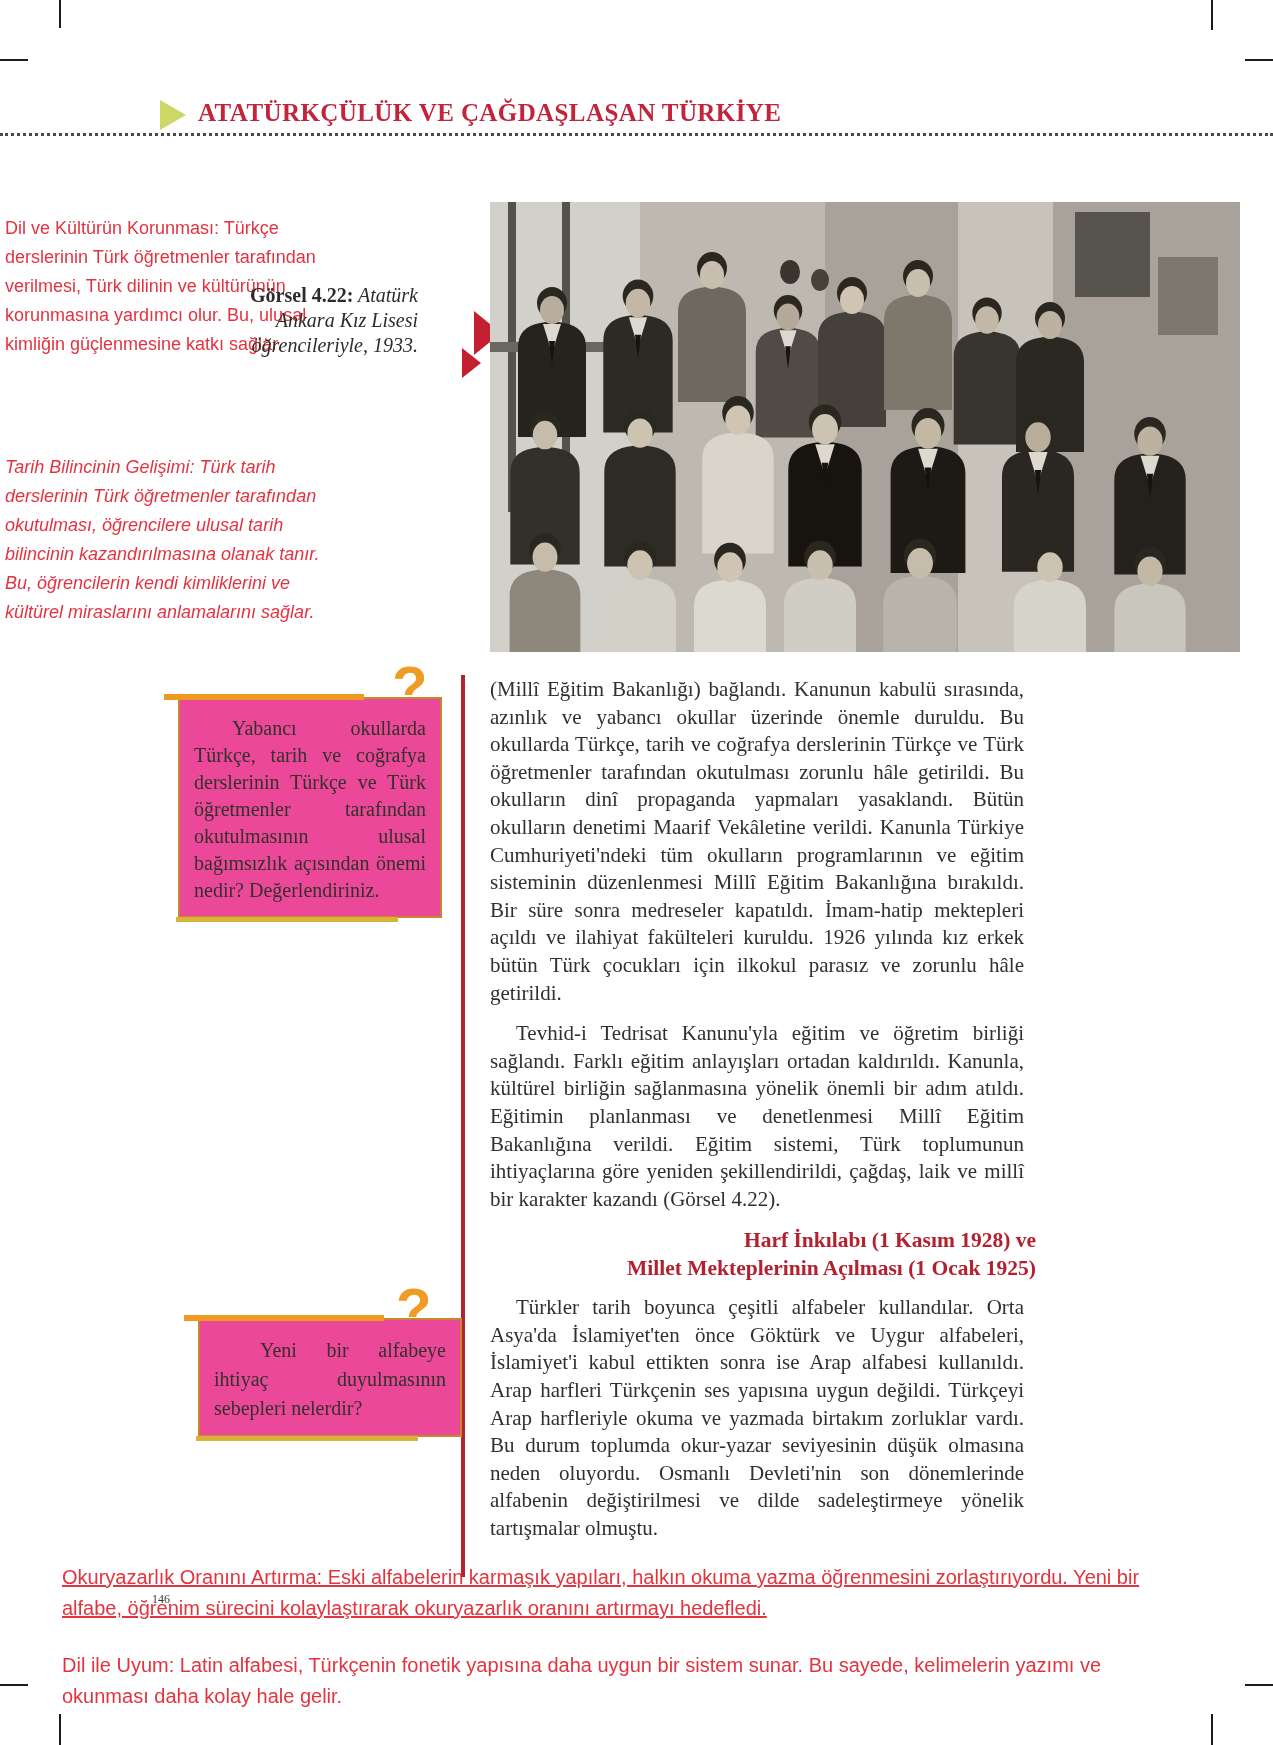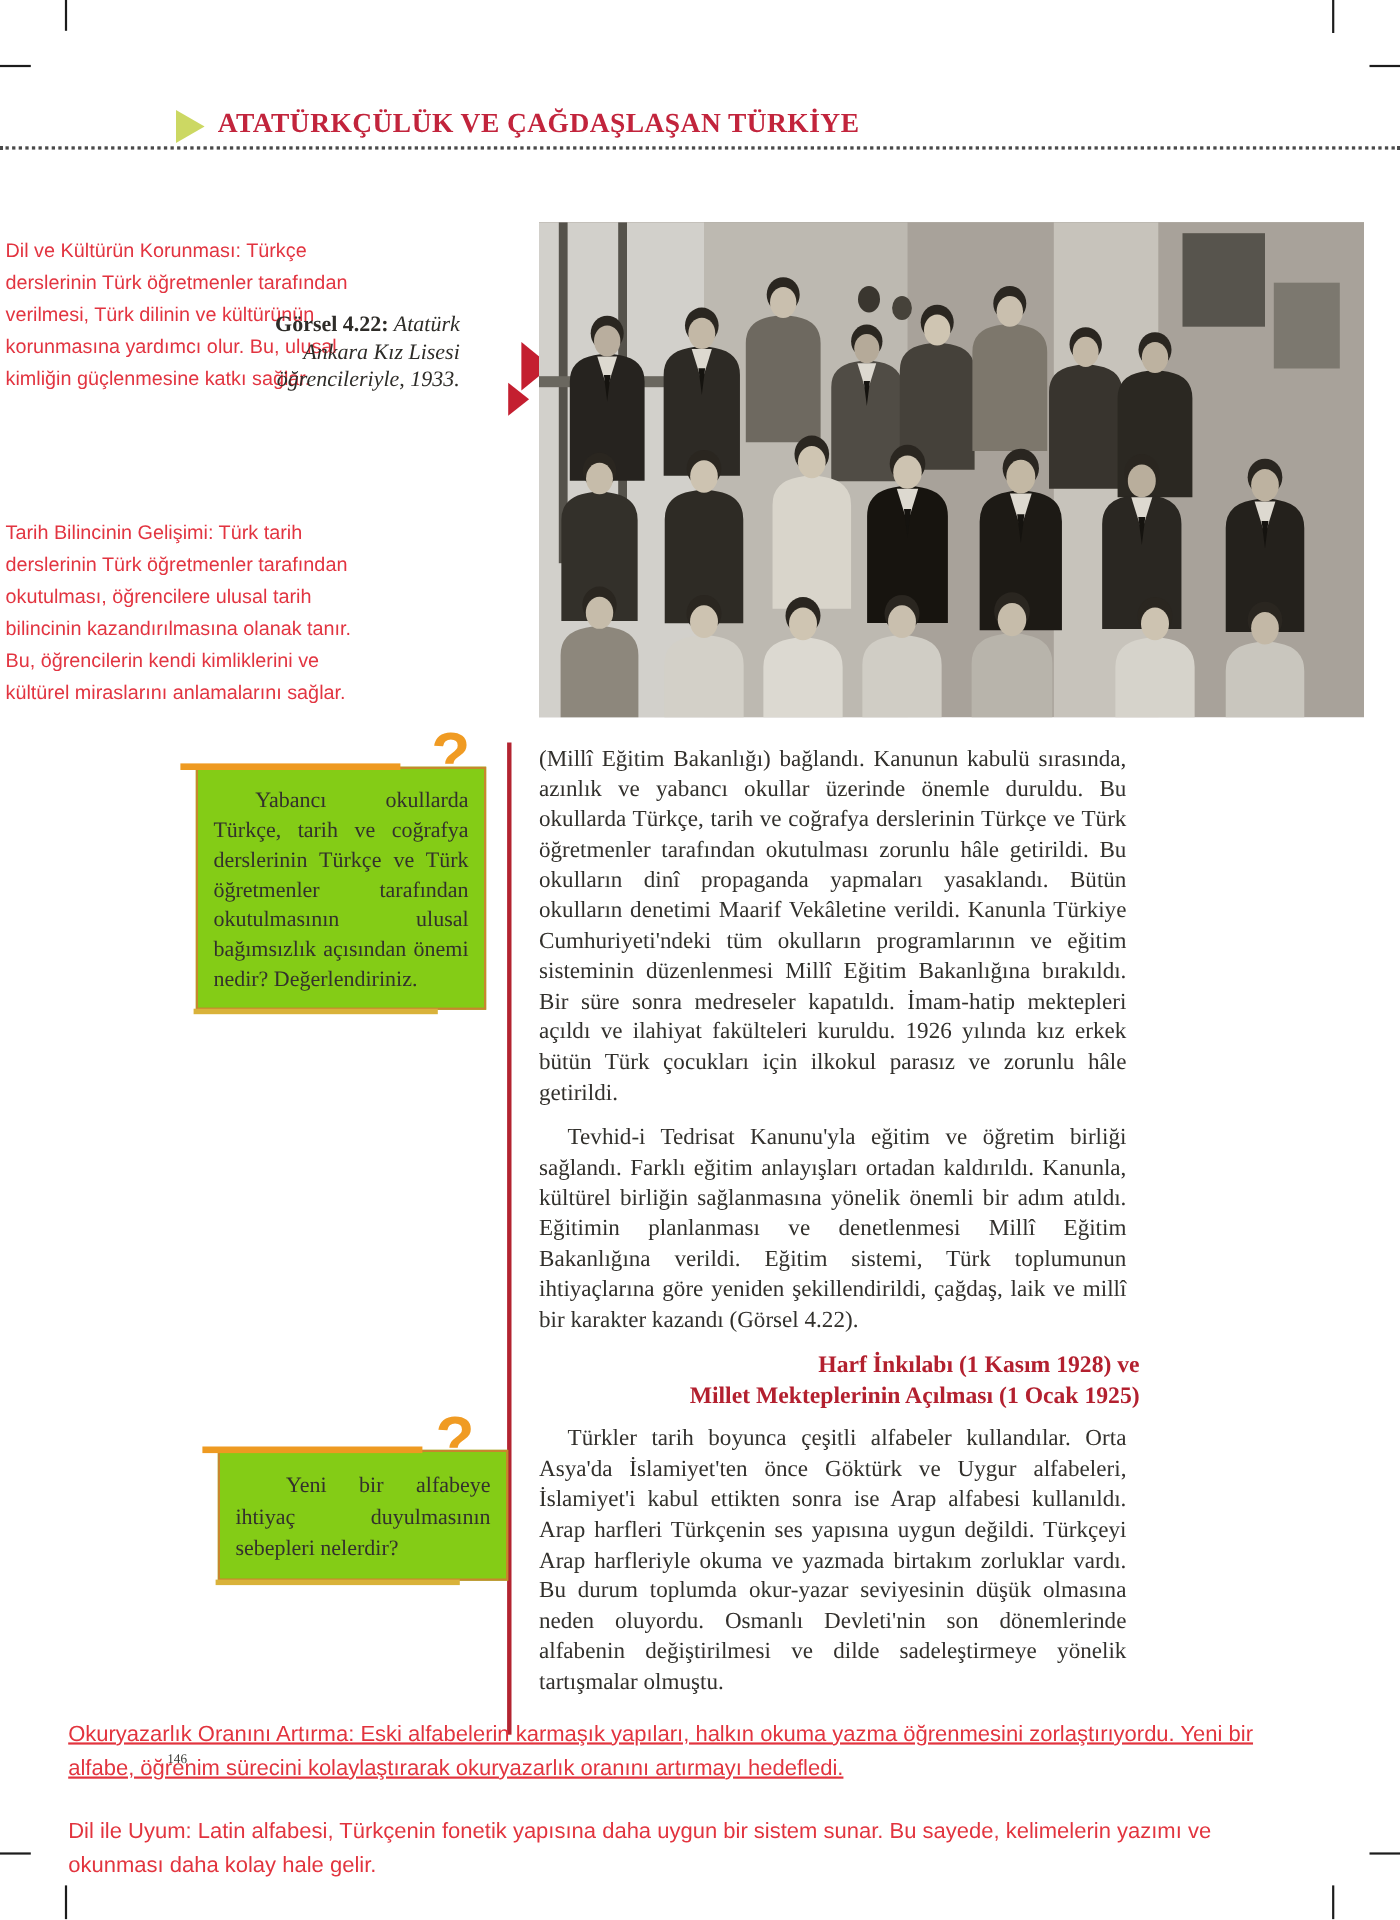--- a/index.html
+++ b/index.html
@@ -30,21 +30,21 @@
   .photo{position:absolute;left:490px;top:202px;width:750px;height:450px;background:#a8a29a;}
   
   .vrule{position:absolute;left:461px;top:675px;width:4px;height:902px;background:#b32431;}
   
   .maincol{position:absolute;left:490px;top:676px;width:546px;color:#32302c;
            font-size:21px;line-height:27.6px;text-align:justify;}
   .maincol p{margin:0 12px 13px 0;}
   .maincol p.ind{text-indent:26px;}
   .subhead{color:#b3202f;font-weight:bold;font-size:21.5px;line-height:28px;margin:2px 0 12px 38px;text-align:right;}
   
-  .qbox{position:absolute;left:178px;width:264px;box-sizing:border-box;background:#84cc16;
+  .qbox{position:absolute;left:178px;width:264px;box-sizing:border-box;background:#ec4899;
         border:2px solid #c8862d;padding:16px 14px 12px 14px;color:#33312c;
         font-size:20px;line-height:27px;text-align:justify;}
   .qbox::before{content:"";position:absolute;left:-16px;top:-5px;width:200px;height:6px;background:#ee9a21;}
   .qbox::after{content:"";position:absolute;left:-4px;bottom:-6px;width:222px;height:5px;background:#d9b23a;}
   .qbox.b1{top:697px;text-indent:38px;}
   .qbox.b2{top:1318px;text-indent:46px;line-height:29px;margin-left:20px;}
   .qmark{position:absolute;color:#f09b23;font-family:"Liberation Sans","DejaVu Sans",sans-serif;
          font-weight:bold;font-size:58px;line-height:1;}
   .qmark.m1{left:392px;top:658px;}
   .qmark.m2{left:396px;top:1280px;}
@@ -67,21 +67,21 @@
   <div class="crop" style="left:0;top:1684px;width:28px;height:2px;"></div>
   <div class="crop" style="left:59px;top:1714px;width:2px;height:31px;"></div>
   <div class="crop" style="left:1245px;top:1684px;width:28px;height:2px;"></div>
   <div class="crop" style="left:1211px;top:1714px;width:2px;height:31px;"></div>
 
   <div class="hdr-tri"></div>
   <div class="hdr-title">ATATÜRKÇÜLÜK VE ÇAĞDAŞLAŞAN TÜRKİYE</div>
   <div class="dotline"></div>
 
   <div class="mnote" style="top:198px;width:320px;">Dil ve Kültürün Korunması: Türkçe derslerinin Türk öğretmenler tarafından verilmesi, Türk dilinin ve kültürünün korunmasına yardımcı olur. Bu, ulusal kimliğin güçlenmesine katkı sağlar.</div>
-  <div class="mnote" style="top:454px;width:330px;">Tarih Bilincinin Gelişimi: Türk tarih derslerinin Türk öğretmenler tarafından okutulması, öğrencilere ulusal tarih bilincinin kazandırılmasına olanak tanır. Bu, öğrencilerin kendi kimliklerini ve kültürel miraslarını anlamalarını sağlar.</div>
+  <div class="mnote" style="top:437px;width:330px;font-style:italic;">Tarih Bilincinin Gelişimi: Türk tarih derslerinin Türk öğretmenler tarafından okutulması, öğrencilere ulusal tarih bilincinin kazandırılmasına olanak tanır. Bu, öğrencilerin kendi kimliklerini ve kültürel miraslarını anlamalarını sağlar.</div>
 
   <div class="caption">
     <b>Görsel 4.22:</b><i> Atatürk Ankara Kız Lisesi öğrencileriyle, 1933.</i>
   </div>
   <div class="arrow-small"></div>
   <div class="arrow-main"></div>
 
   <svg class="photo" viewBox="0 0 750 450" preserveAspectRatio="none">
     <rect x="0" y="0" width="750" height="450" fill="#a8a29a"></rect>
     <rect x="0" y="0" width="150" height="450" fill="#d2d0cb"></rect>

